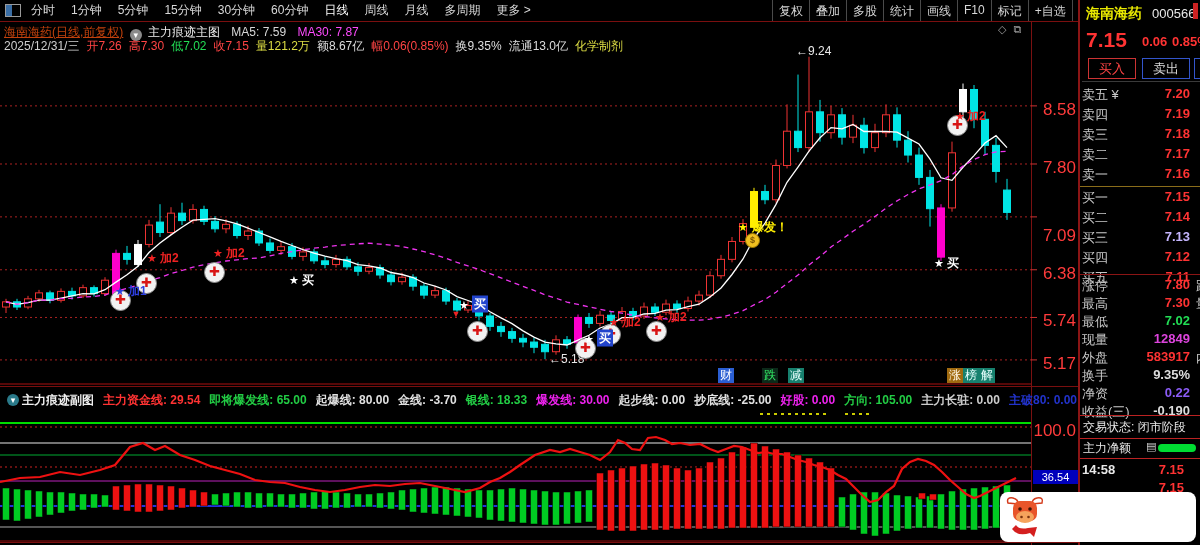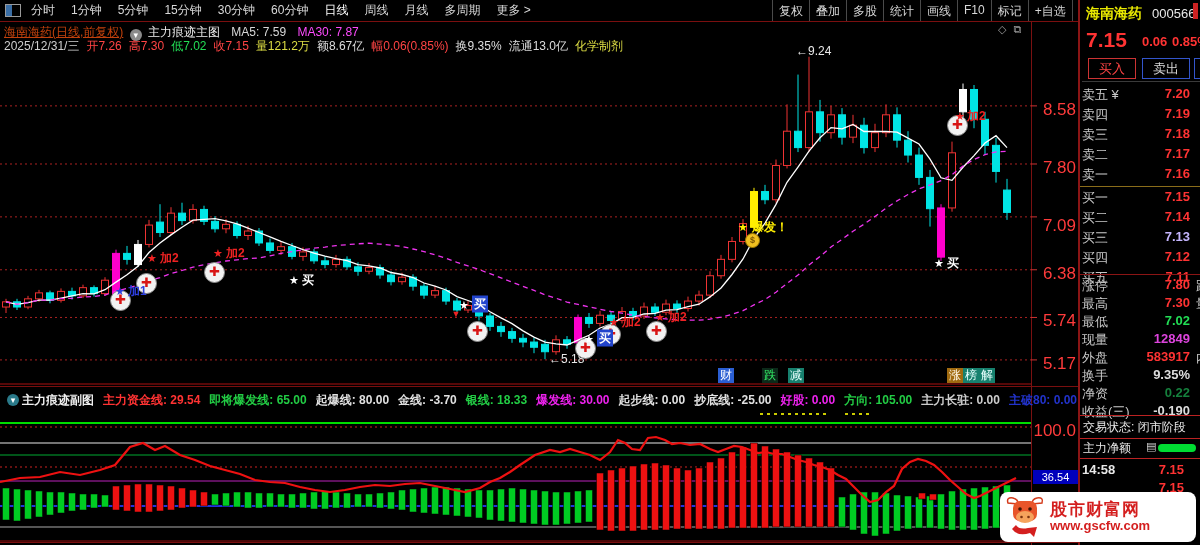--- a/index.html
+++ b/index.html
@@ -440,21 +440,21 @@
       <span class="mtext" style="left: 752px; top: 227px; color: rgb(255, 238, 0);">爆发！</span>
       <div class="bag" style="left: 745px; top: 233px;">$</div>
       <span class="mstar" style="left: 960px; top: 116px; color: rgb(238, 34, 34); font-size: 11px;">★</span>
       <span class="mtext" style="left: 967px; top: 116px; color: rgb(238, 34, 34);">加2</span>
       <span class="mstar" style="left: 939px; top: 263px; color: rgb(255, 255, 255); font-size: 11px;">★</span>
       <span class="mtext" style="left: 947px; top: 263px; color: rgb(255, 255, 255);">买</span>
     </div>
   <div id="axis-layer">
       <div class="axlabel" style="left: 1032px; top: 99.875px;">8.58</div>
       <div class="axlabel" style="left: 1032px; top: 157.985px;">7.80</div>
-      <div class="axlabel" style="left: 1032px; top: 216px;">7.09</div>
+      <div class="axlabel" style="left: 1032px; top: 226px;">7.09</div>
       <div class="axlabel" style="left: 1032px; top: 263.775px;">6.38</div>
       <div class="axlabel" style="left: 1032px; top: 311.455px;">5.74</div>
       <div class="axlabel" style="left: 1032px; top: 353.92px;">5.17</div>
       <div class="axlabel" style="left: 1032px; top: 421px;">100.0</div>
       <div class="abs" style="left: 1033px; top: 470px; width: 45px; height: 14px; background: rgb(0, 0, 187); color: rgb(255, 255, 255); font-size: 11px; text-align: center; line-height: 14px; z-index: 3;">36.54</div>
     </div>
 
   <div class="hline" style="left:0;top:386px;width:1078px;"></div>
   <div class="abs" style="left:4px;top:390px;height:20px;display:flex;align-items:center;z-index:5;" id="sub-header">
     <span class="circ-icon" style="background:#2a7a8a;">▾</span>
@@ -505,21 +505,21 @@
     </div>
   <div class="abs" style="left:1080px;top:186px;width:120px;height:1px;background:#8a6d1a;"></div>
   <div class="abs" style="left:1080px;top:274px;width:120px;height:1px;background:#8b1515;"></div>
   <div id="statrows">
       <div class="sb-row" style="left: 1082px; top: 277px;"><span>涨停</span><span class="sb-val" style="color: rgb(255, 51, 51); top: 0px;">7.80</span></div>
       <div class="sb-row" style="left: 1082px; top: 295px;"><span>最高</span><span class="sb-val" style="color: rgb(255, 51, 51); top: 0px;">7.30</span></div>
       <div class="sb-row" style="left: 1082px; top: 313px;"><span>最低</span><span class="sb-val" style="color: rgb(34, 221, 85); top: 0px;">7.02</span></div>
       <div class="sb-row" style="left: 1082px; top: 331px;"><span>现量</span><span class="sb-val" style="color: rgb(221, 68, 221); top: 0px;">12849</span></div>
       <div class="sb-row" style="left: 1082px; top: 349px;"><span>外盘</span><span class="sb-val" style="color: rgb(255, 51, 51); top: 0px;">583917</span></div>
       <div class="sb-row" style="left: 1082px; top: 367px;"><span>换手</span><span class="sb-val" style="color: rgb(221, 221, 221); top: 0px;">9.35%</span></div>
-      <div class="sb-row" style="left: 1082px; top: 385px;"><span>净资</span><span class="sb-val" style="color: #15803d; top: 0px;">0.22</span></div>
+      <div class="sb-row" style="left: 1082px; top: 385px;"><span>净资</span><span class="sb-val" style="color: #8b5cf6; top: 0px;">0.22</span></div>
       <div class="sb-row" style="left: 1082px; top: 403px;"><span>收益(三)</span><span class="sb-val" style="color: rgb(221, 221, 221); top: 0px;">-0.190</span></div>
     </div>
   <div class="abs" style="left:1080px;top:415px;width:128px;height:22px;border-top:1px solid #bb2222;border-bottom:1px solid #bb2222;overflow:hidden;">
     <span style="color:#e8e8e8;font-size:12px;position:absolute;left:3px;top:3px;white-space:nowrap;">交易状态: 闭市阶段</span>
   </div>
   <div class="abs" style="left:1080px;top:438px;width:120px;height:20px;border-bottom:1px solid #bb2222;">
     <span style="color:#e8e8e8;font-size:12px;position:absolute;left:3px;top:2px;">主力净额</span>
     <span style="color:#cccccc;font-size:11px;position:absolute;left:66px;top:2px;">▤</span>
     <span style="position:absolute;left:78px;top:6px;width:38px;height:8px;background:#00dd33;border-radius:4px;"></span>
   </div>
@@ -533,21 +533,17 @@
       <path d="M4 8 Q2 2 9 3 Q14 4 14 9 Z" fill="#fff" stroke="#d43a1a" stroke-width="1.5"></path>
       <path d="M38 8 Q40 2 33 3 Q28 4 28 9 Z" fill="#fff" stroke="#d43a1a" stroke-width="1.5"></path>
       <rect x="9" y="6" rx="7" ry="7" width="24" height="20" fill="#e8552a"></rect>
       <ellipse cx="21" cy="22" rx="9" ry="6" fill="#f5a35c"></ellipse>
       <circle cx="16" cy="14" r="1.8" fill="#3a1404"></circle>
       <circle cx="26" cy="14" r="1.8" fill="#3a1404"></circle>
       <circle cx="17.5" cy="22" r="1.3" fill="#7a3410"></circle>
       <circle cx="24.5" cy="22" r="1.3" fill="#7a3410"></circle>
       <path d="M8 34 Q14 42 26 38 L30 42 L33 32 L24 33 Q15 35 12 30 Z" fill="#d41f1f"></path>
     </svg>
-    <div id="logo-text">
-      <div id="logo-title">股市财富网</div>
-      <div id="logo-site">www.gscfw.com</div>
-    </div>
   </div>
 <span class="cutchar" style="top: 277px;">跌</span>
     <span class="cutchar" style="top: 295px;">量</span>
     <span class="cutchar" style="top: 349px;">内</span>
   </div>
 
 </body></html>

